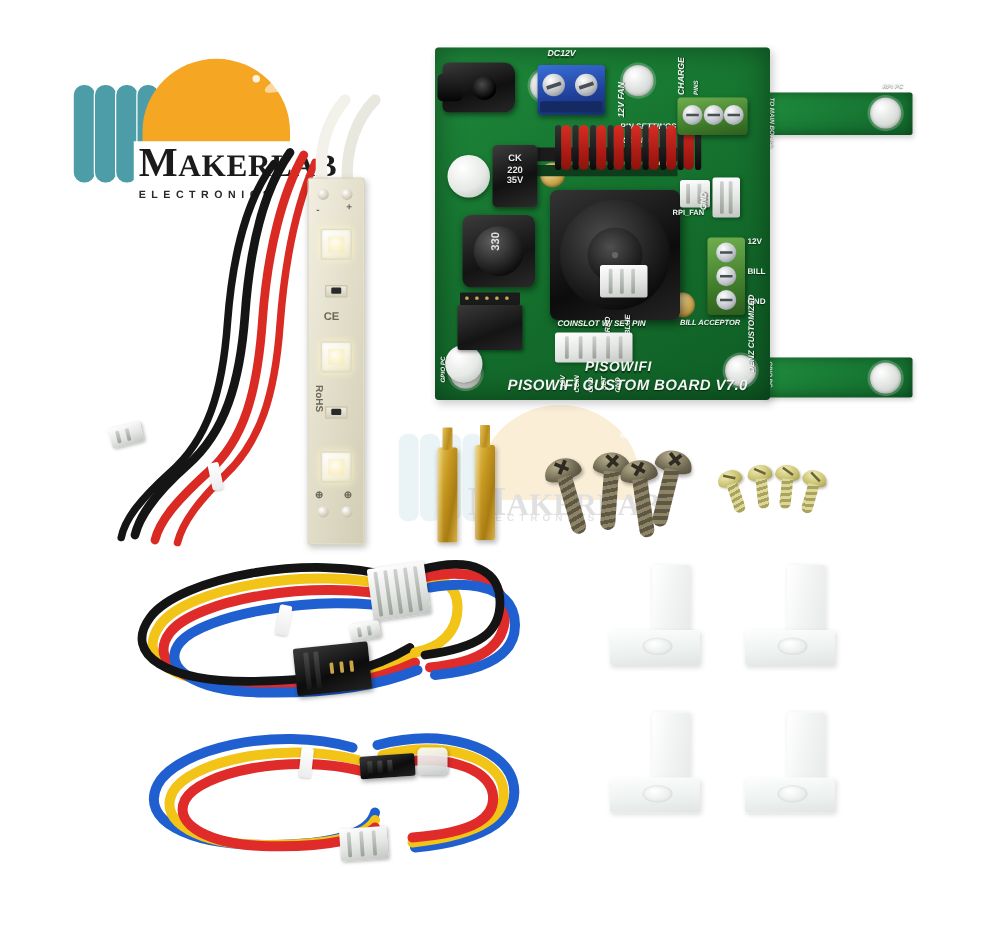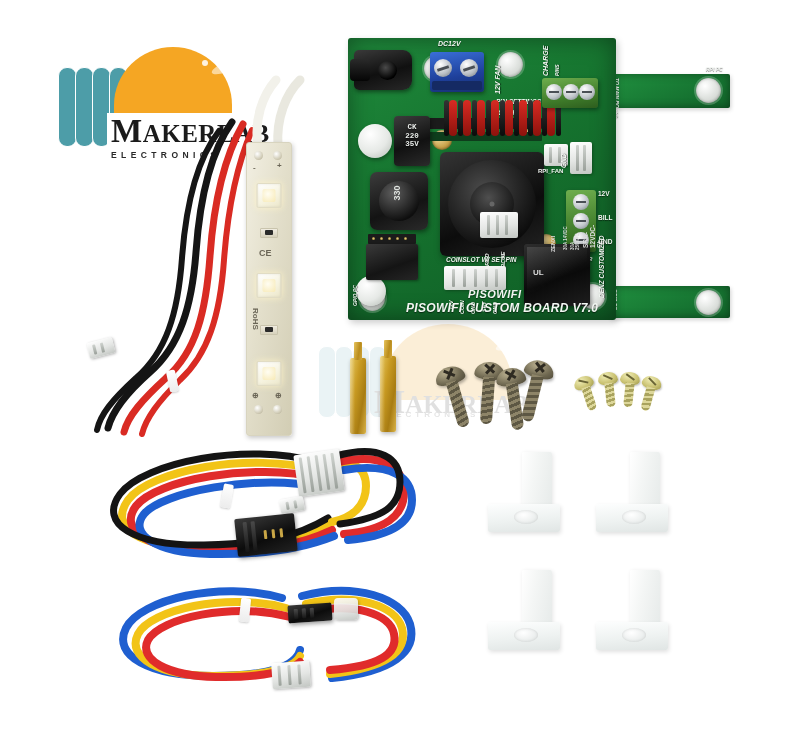--- a/index.html
+++ b/index.html
@@ -96,21 +96,21 @@
     border-radius:3px;box-shadow:1px 2px 4px rgba(0,0,0,.4);}
   .tg-charge{left:194px;top:40px;width:56px;height:30px;}
   .tg-bill{left:218px;top:152px;width:30px;height:62px;}
   .gscrew{position:absolute;width:16px;height:16px;border-radius:50%;
     background:radial-gradient(circle at 35% 30%,#fdfdfd,#bfc4c9 58%,#707a80 100%);}
   .gscrew:after{content:"";position:absolute;left:3px;top:7px;width:10px;height:2.4px;
     background:#4a4f55;}
 
   .cap-e{position:absolute;border-radius:4px;
     background:linear-gradient(160deg,#3d3d3d,#111 55%,#2b2b2b);
-    box-shadow:1px 2px 4px rgba(0,0,0,.45);font-family:Liberation Mono, monospace;}
+    box-shadow:1px 2px 4px rgba(0,0,0,.45);}
   .cap-lbl{position:absolute;color:#e9ece9;font-size:7.5px;font-weight:bold;
     line-height:8.5px;text-align:center;width:100%;top:7px;
     text-shadow:0 1px 1px rgba(0,0,0,.7);}
   .cap-white{position:absolute;border-radius:50%;
     background:radial-gradient(circle at 36% 30%,#ffffff,#e6e9e6 55%,#b4bbb4 100%);
     box-shadow:1px 2px 4px rgba(0,0,0,.35);}
 
   .inductor{position:absolute;left:22px;top:134px;width:58px;height:58px;border-radius:7px;
     background:linear-gradient(160deg,#3c3c3c,#131313 60%,#2a2a2a);
     box-shadow:1px 2px 5px rgba(0,0,0,.45);}
@@ -459,28 +459,20 @@
         <div class="slot" style="left:30px;"></div>
         <div class="slot" style="left:41px;"></div>
         <div class="slot" style="left:51px;"></div>
       </div>
       <div class="silk rot90" style="left:100px;top:272px;font-size:5.5px;">12V</div>
       <div class="silk rot90" style="left:111px;top:276px;font-size:5.5px;">COIN</div>
       <div class="silk rot90" style="left:122px;top:276px;font-size:5.5px;">GND</div>
       <div class="silk rot90" style="left:133px;top:274px;font-size:5.5px;">SET</div>
       <div class="silk rot90" style="left:144px;top:276px;font-size:5.5px;">GND</div>
 
-      <div class="relay">
-        <div class="face"></div>
-        <div class="mark rot90" style="left:58px;top:4px;">SRA-12VDC-CL</div>
-        <div class="mark rot90" style="left:46px;top:6px;font-size:4.5px;">30A 250VAC</div>
-        <div class="mark rot90" style="left:39px;top:6px;font-size:4.5px;">30A 14VDC</div>
-        <div class="mark rot90" style="left:26px;top:8px;font-size:5.5px;">ZENXI</div>
-        <div class="mark" style="left:9px;top:24px;font-size:8px;">UL</div>
-      </div>
       <div class="silk rot90" style="left:250px;top:260px;font-size:6.5px;">DENZ CUSTOMIZED</div>
 
       <div class="silk" style="left:120px;top:250px;font-size:11px;letter-spacing:.5px;">PISOWIFI</div>
       <div class="silk" style="left:58px;top:263px;font-size:12px;letter-spacing:.3px;">PISOWIFI  CUSTOM BOARD V7.0</div>
       <div class="silk rot90" style="left:4px;top:268px;font-size:5px;">GPIO PC</div>
     </div>
   </div>
 
   <div class="standoff abs" style="left:350px;top:358px;">
     <div class="stud"></div>

